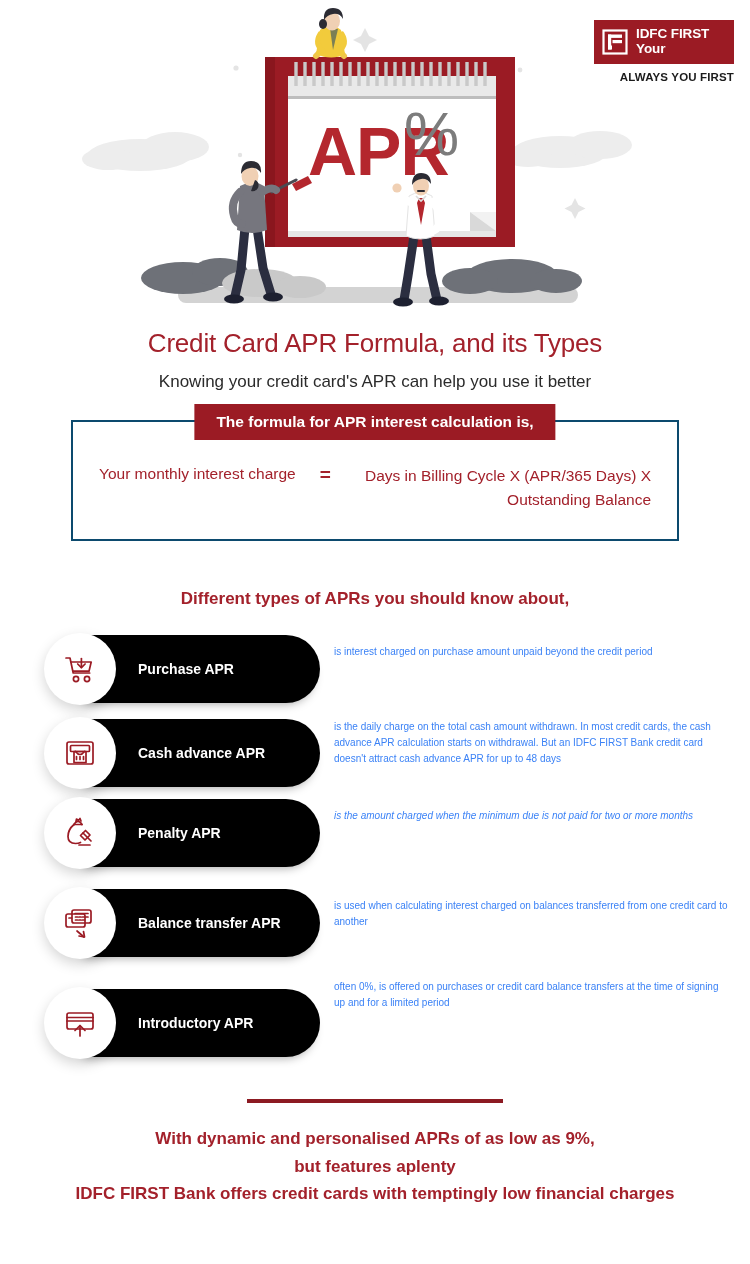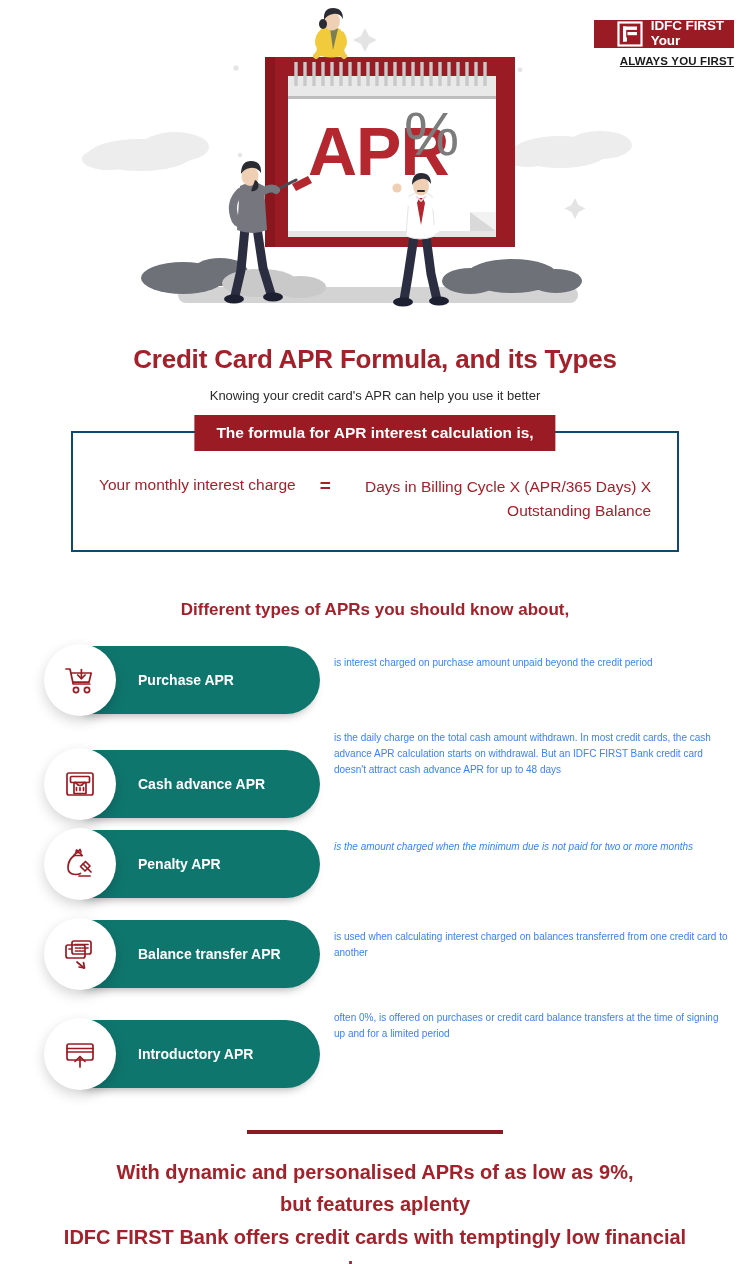--- a/index.html
+++ b/index.html
@@ -31,54 +31,52 @@
     top: 20px;
     text-align: right;
     width: 140px;
   }
   .logo-bar {
     background: #9B1B24;
     padding: 6px 10px 7px 8px;
     display: flex;
     align-items: center;
     gap: 8px;
-    height: 28px;
-    justify-content: flex-end;
+    height: 44px;
   }
   .logo-mark { width: 26px; height: 26px; flex: 0 0 26px; }
   .logo-word {
     color: #ffffff;
     font-size: 13.5px;
     font-weight: bold;
     line-height: 1.08;
     text-align: left;
     letter-spacing: -0.1px;
   }
   .logo-tag {
     margin-top: 7px;
     font-size: 11.5px;
     font-weight: bold;
     color: #1b1b1b;
     letter-spacing: 0.15px;
-    text-decoration: underline;
   }
 
   
   .main-title {
     text-align: center;
     color: #A3212B;
     font-size: 26px;
-    font-weight: bold;
-    margin-top: 32px;
+    font-weight: normal;
+    margin-top: 16px;
     letter-spacing: -0.2px;
   }
   .sub-title {
     text-align: center;
     color: #2b2b2b;
-    font-size: 13px;
+    font-size: 17px;
     margin-top: 13px;
   }
 
   
   .formula-wrap {
     position: relative;
     margin: 28px auto 10px;
     width: 608px;
   }
   .formula-box {
@@ -136,21 +134,21 @@
     position: relative;
     flex: 0 0 276px;
     height: 68px;
   }
   .apr-pill {
     position: absolute;
     left: 34px;
     top: 0;
     width: 242px;
     height: 68px;
-    background: #0f766e;
+    background: #000000;
     border-radius: 0 34px 34px 0;
     display: flex;
     align-items: center;
     box-shadow: 0 7px 10px -6px rgba(0,0,0,0.35);
   }
   .apr-pill-label {
     color: #ffffff;
     font-size: 14px;
     font-weight: bold;
     margin-left: 60px;
@@ -173,41 +171,41 @@
     flex: 1 1 auto;
     color: #3b82f6;
     font-size: 10px;
     line-height: 1.62;
     padding-left: 14px;
   }
 
   
   .apr-item.i0 .apr-desc { padding-top: 9px; }
   .apr-item.i1 { margin-top: 16px; }
-  .apr-item.i1 .apr-pill-zone { margin-top: 20px; }
+  .apr-item.i1 .apr-pill-zone { }
   .apr-item.i1 .apr-desc { padding-top: 0px; }
   .apr-item.i2 { margin-top: 12px; }
   .apr-item.i2 .apr-desc { padding-top: 9px; font-style: italic; }
   .apr-item.i3 { margin-top: 22px; }
   .apr-item.i3 .apr-desc { padding-top: 9px; }
   .apr-item.i4 { margin-top: 22px; }
   .apr-item.i4 .apr-desc { padding-top: 0px; }
   .apr-item.i4 .apr-pill-zone { margin-top: 10px; }
 
   
   .footer-rule {
     width: 256px;
     height: 4px;
     background: #8C1A22;
     margin: 42px auto 0;
   }
   .footer-text {
     text-align: center;
     color: #A3212B;
-    font-size: 20px;
+    font-size: 17px;
     font-weight: bold;
     line-height: 1.62;
     margin-top: 22px;
     padding: 0 28px;
   }
 </style>
 </head>
 <body>
 
 <div class="page">

